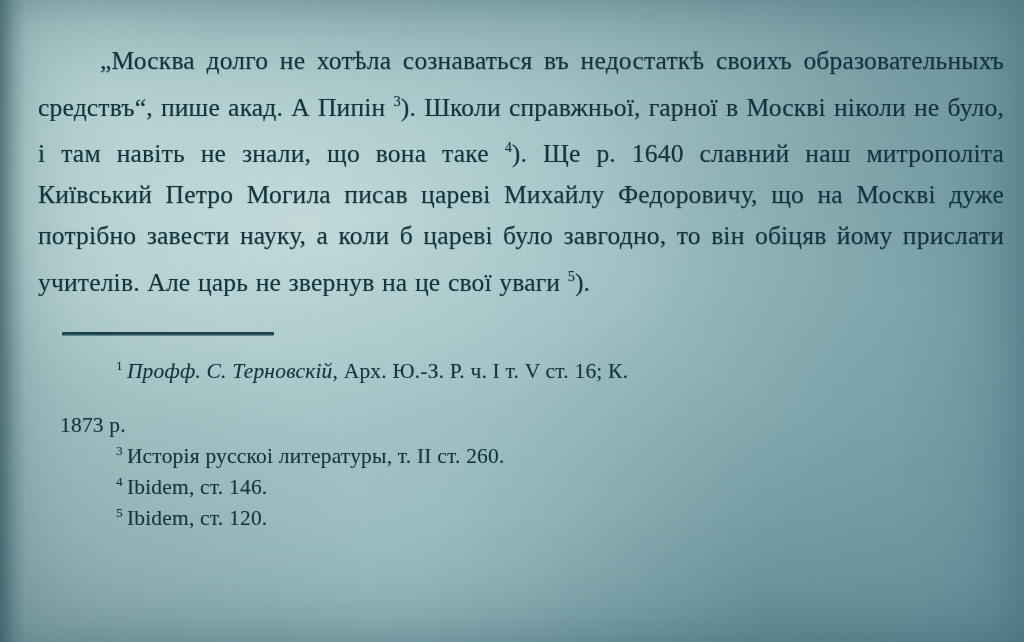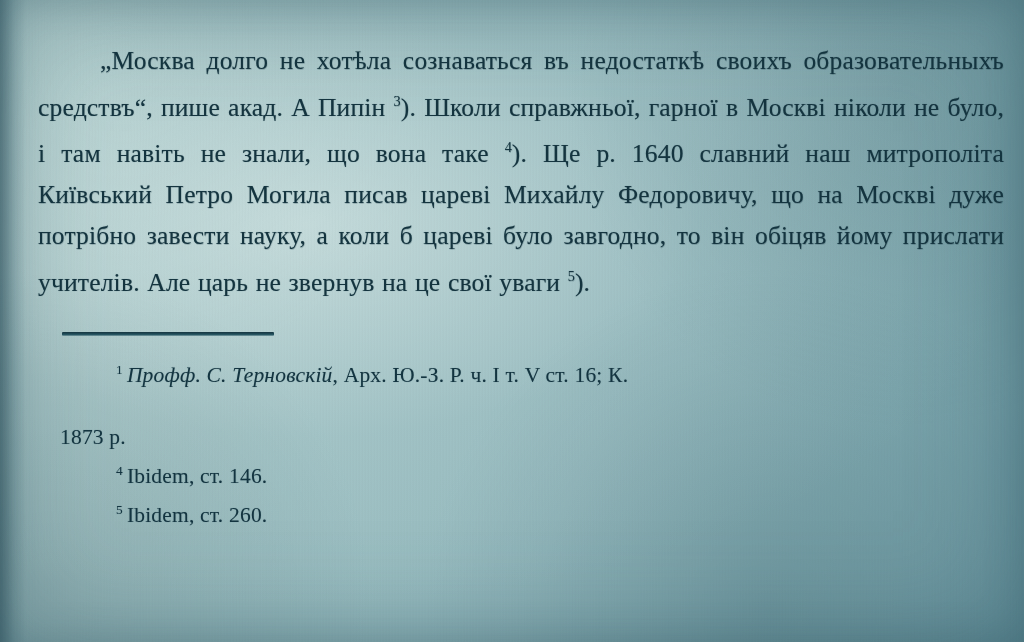--- a/index.html
+++ b/index.html
@@ -83,21 +83,21 @@
     width: 212px;
     margin: 0;
     background: linear-gradient(180deg, #163540 0%, #21505d 60%, rgba(33,80,93,0.35) 100%);
     border-radius: 1px;
   }
 
   .footnotes {
     margin-top: 18px;
     color: #133440;
     font-size: 21.5px;
-    line-height: 32px;
+    line-height: 24px;
     letter-spacing: 0.2px;
     text-shadow: 0 0 1px rgba(19,52,64,0.32);
   }
   .fn {
     margin: 0 0 2px 0;
     text-indent: 78px;
   }
   .fn sup {
     font-size: 0.62em;
     vertical-align: super;
@@ -125,23 +125,24 @@
     <div class="rule-wrap">
       <hr class="footnote-rule">
     </div>
 
     <div class="footnotes">
 
       <p class="fn"><sup>1</sup><span class="it">Профф. С. Терновскій</span><span>, Арх. Ю.-З. Р. ч. I т. V ст. 16; К.</span></p>
       <p class="fn fn-cont">1873 р.</p>
 
 
+      <p class="fn"><sup>3</sup><span>Исторія русскоі литературы, т. II ст. 260.</span></p>
 
       <p class="fn"><sup>4</sup><span>Ibidem, ст. 146.</span></p>
 
-      <p class="fn"><sup>5</sup><span>Ibidem, ст. 260.</span></p>
+      <p class="fn"><sup>5</sup><span>Ibidem, ст. 120.</span></p>
 
     </div>
   </div>
 
   <div id="grain"></div>
   <div id="vignette"></div>
 </div>
 
 </body></html>

